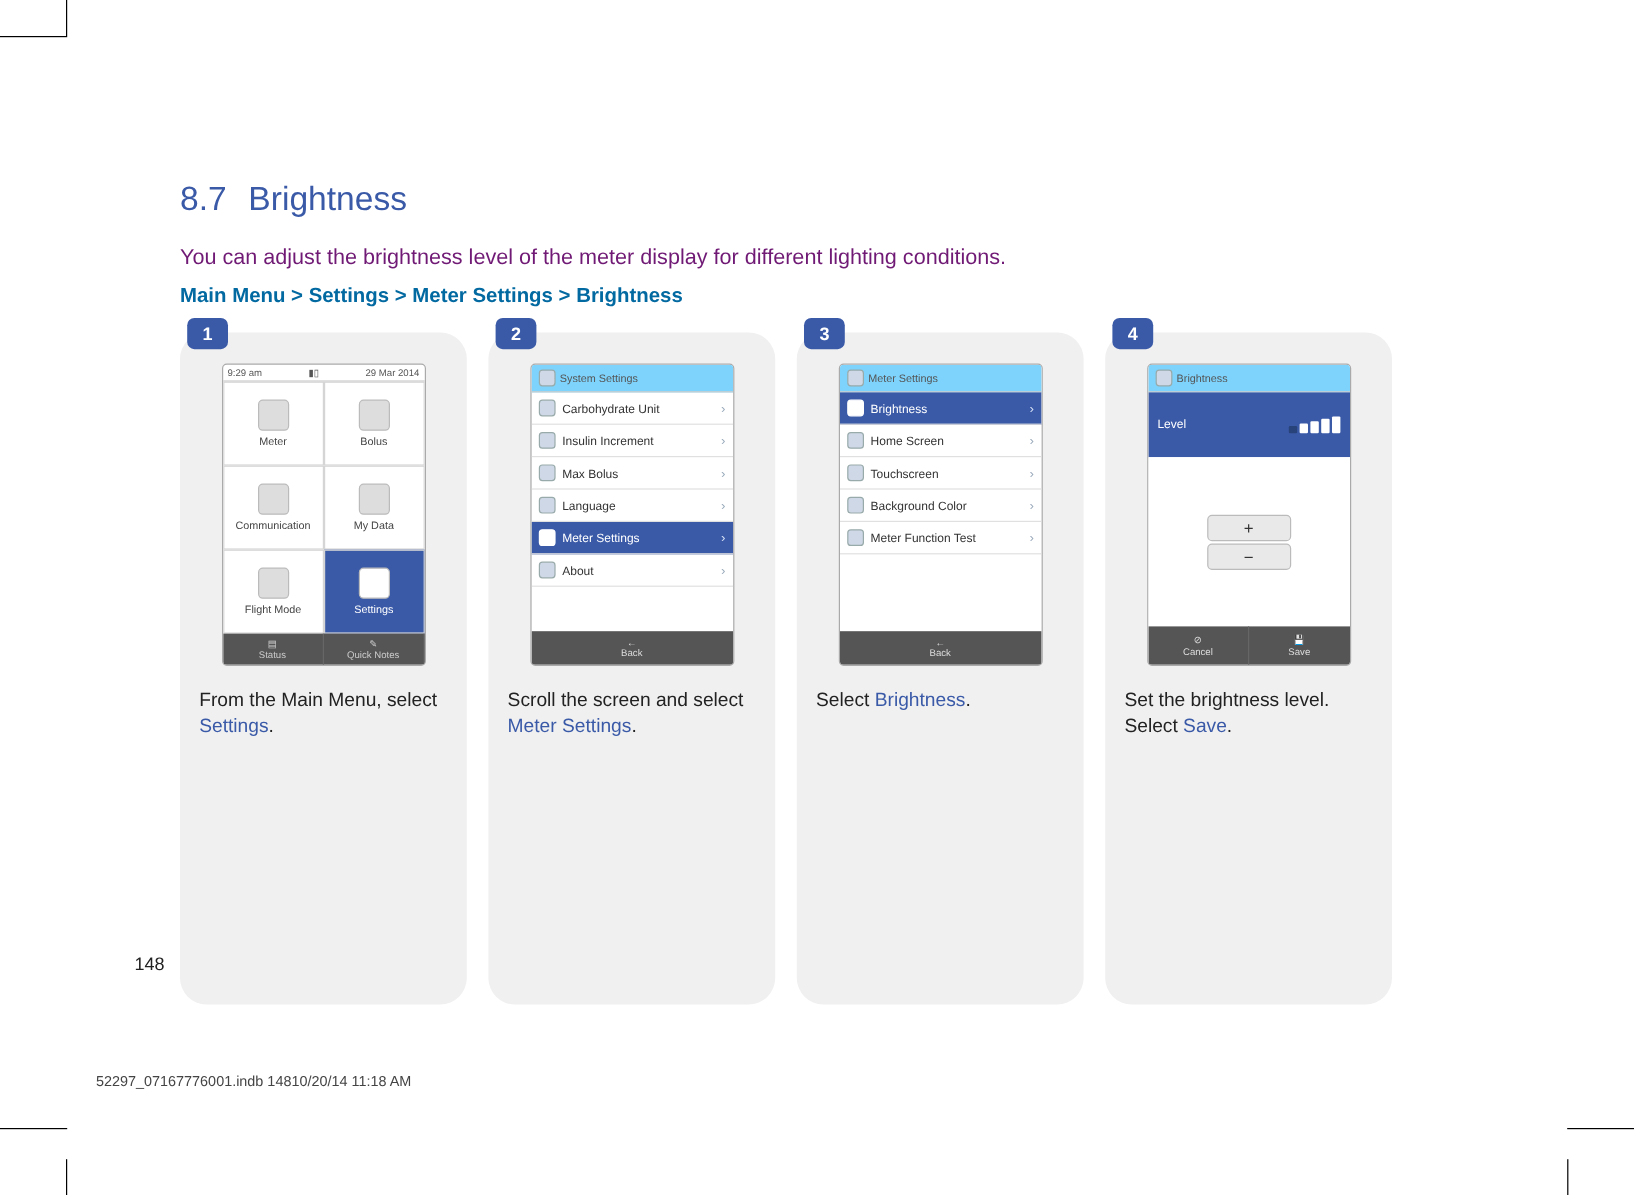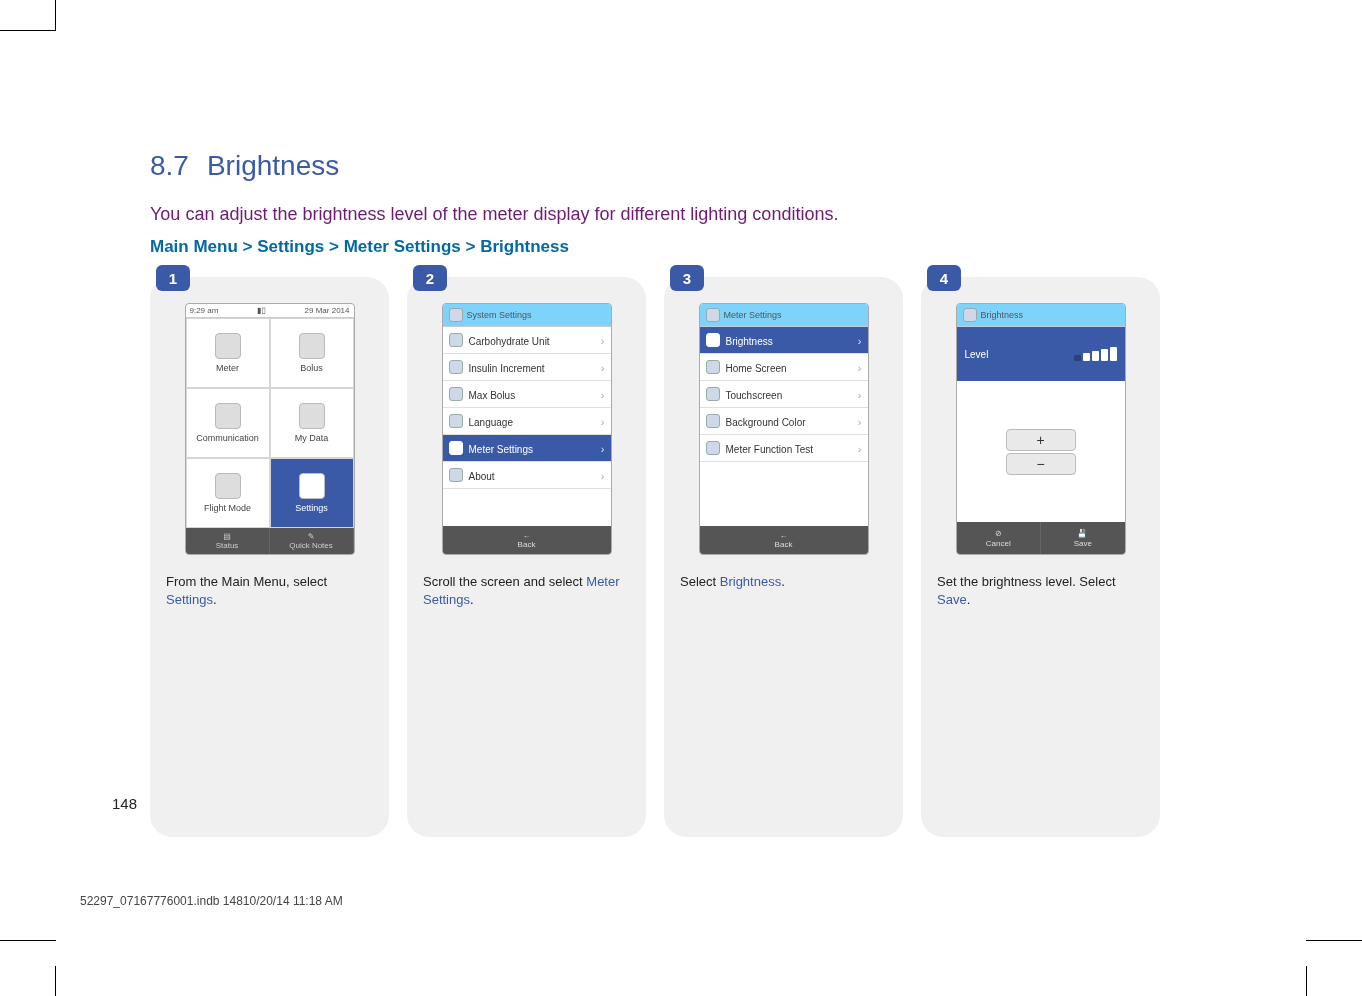--- a/index.html
+++ b/index.html
@@ -54,21 +54,21 @@
   .phone {
     width:170px; height:252px;
     margin:0 auto 18px auto;
     background:#fff;
     border:1px solid #aaa;
     border-radius:4px;
     overflow:hidden;
     display:flex; flex-direction:column;
     font-size:10px;
   }
-  .caption { font-size:13px; color:#222; line-height:1.35; padding:0 2px; }
+  .caption { font-size:16px; color:#222; line-height:1.35; padding:0 2px; }
   .caption .hl { color:#3a5aa8; }
 
   
   .s1-status { display:flex; justify-content:space-between; align-items:center; padding:2px 4px; font-size:8px; color:#555; border-bottom:1px solid #ccc; }
   .s1-grid { flex:1; display:grid; grid-template-columns:1fr 1fr; grid-template-rows:repeat(3,1fr); }
   .s1-cell { border:1px solid #d5d5d5; display:flex; flex-direction:column; align-items:center; justify-content:center; gap:4px; font-size:9px; color:#444; }
   .s1-cell.sel { background:#3a5aa8; color:#fff; }
   .s1-ic { width:26px; height:26px; background:#ddd; border-radius:4px; border:1px solid #bbb; }
   .s1-cell.sel .s1-ic { background:#fff; }
   .s1-foot { display:flex; height:26px; }

